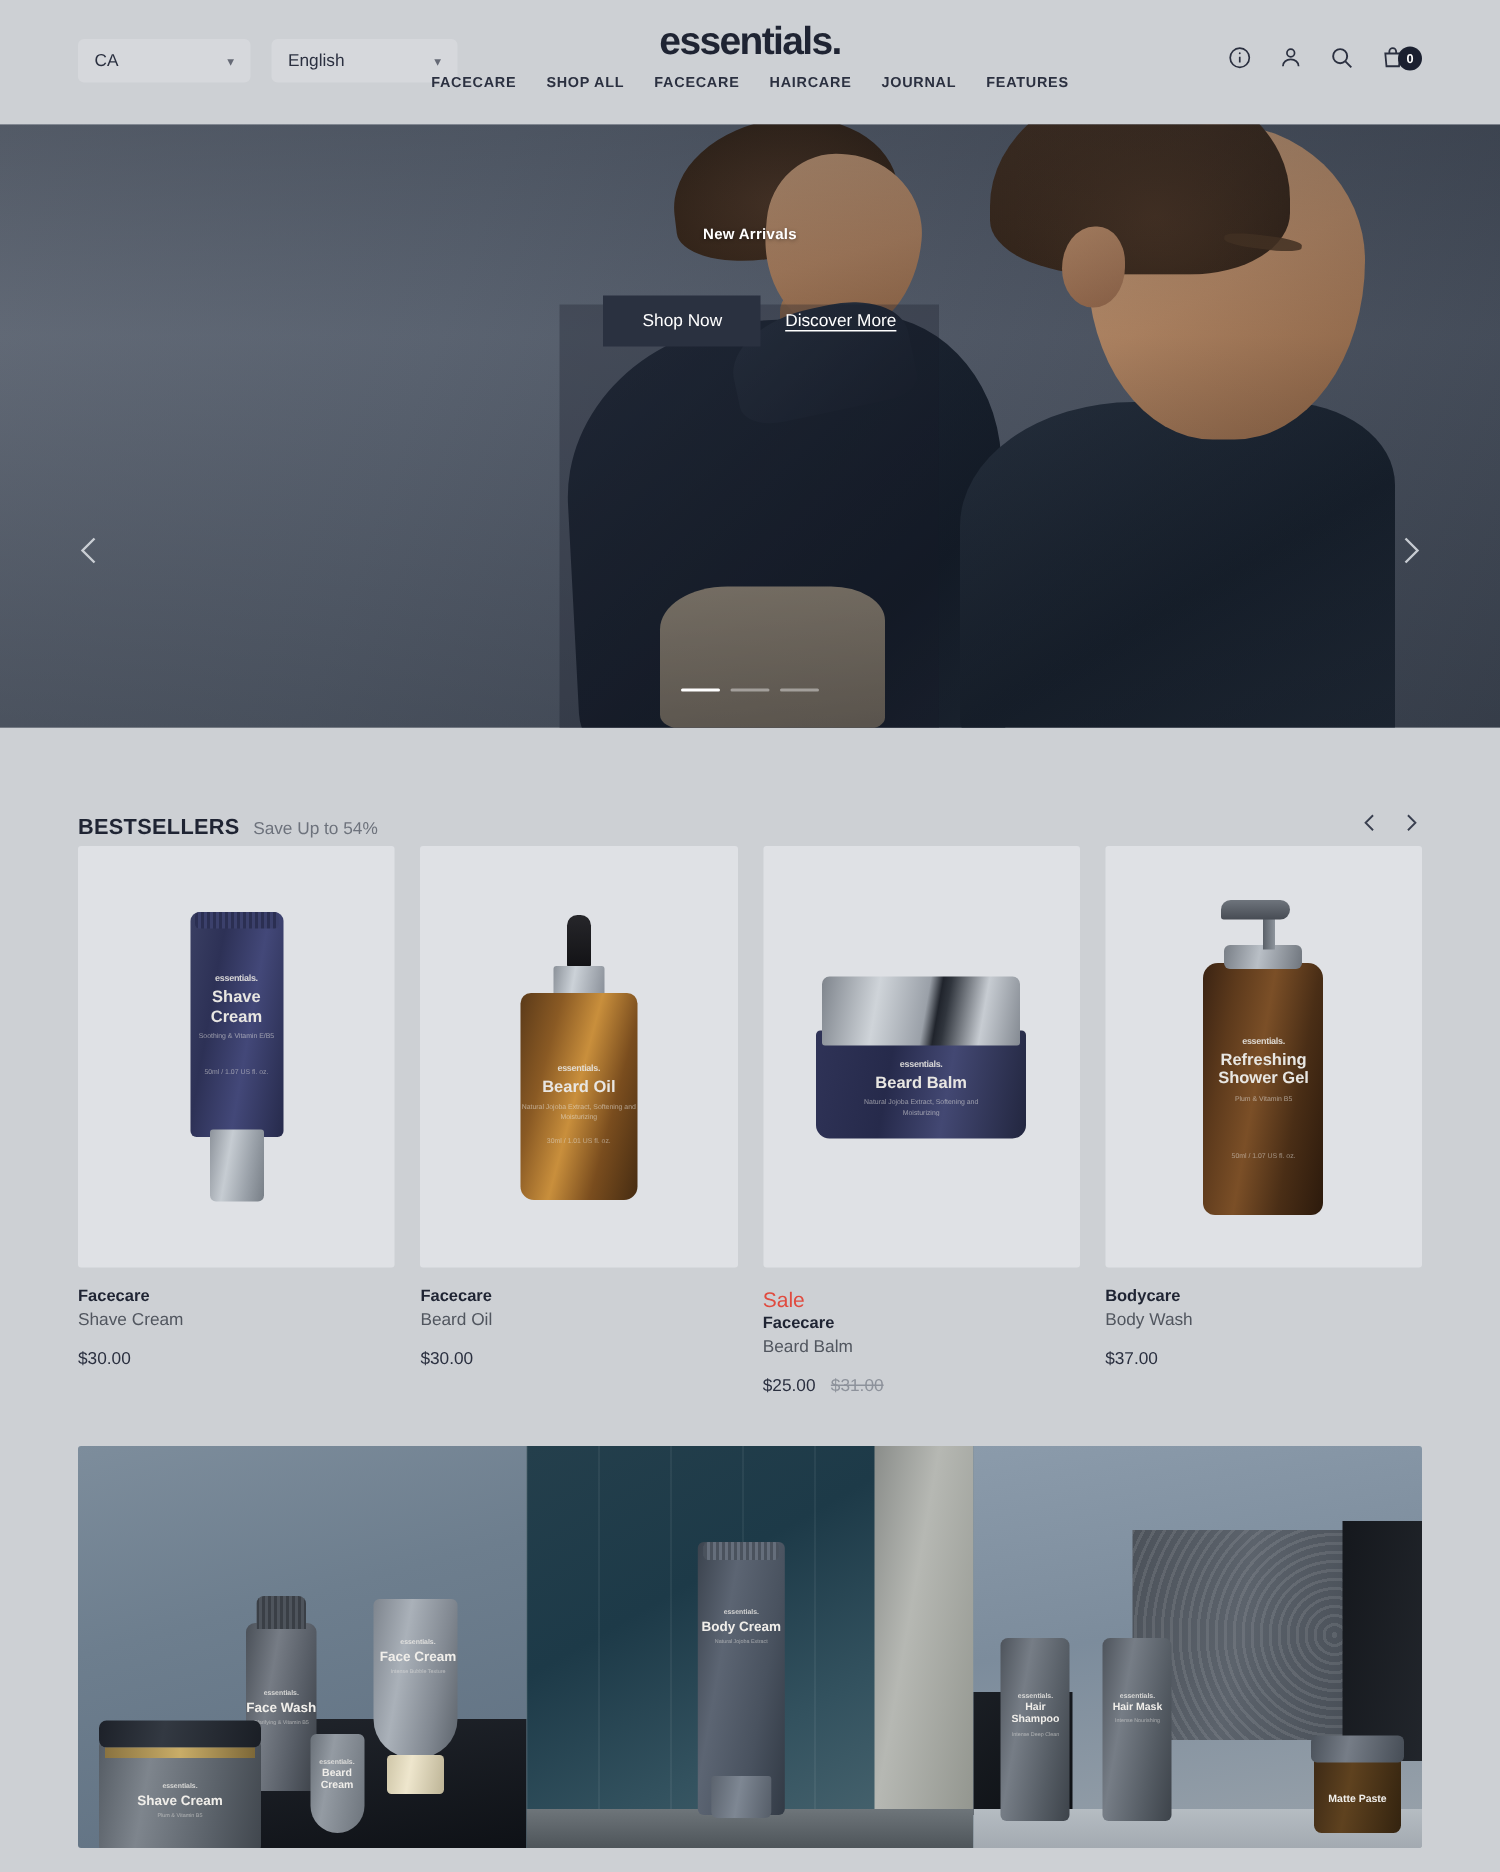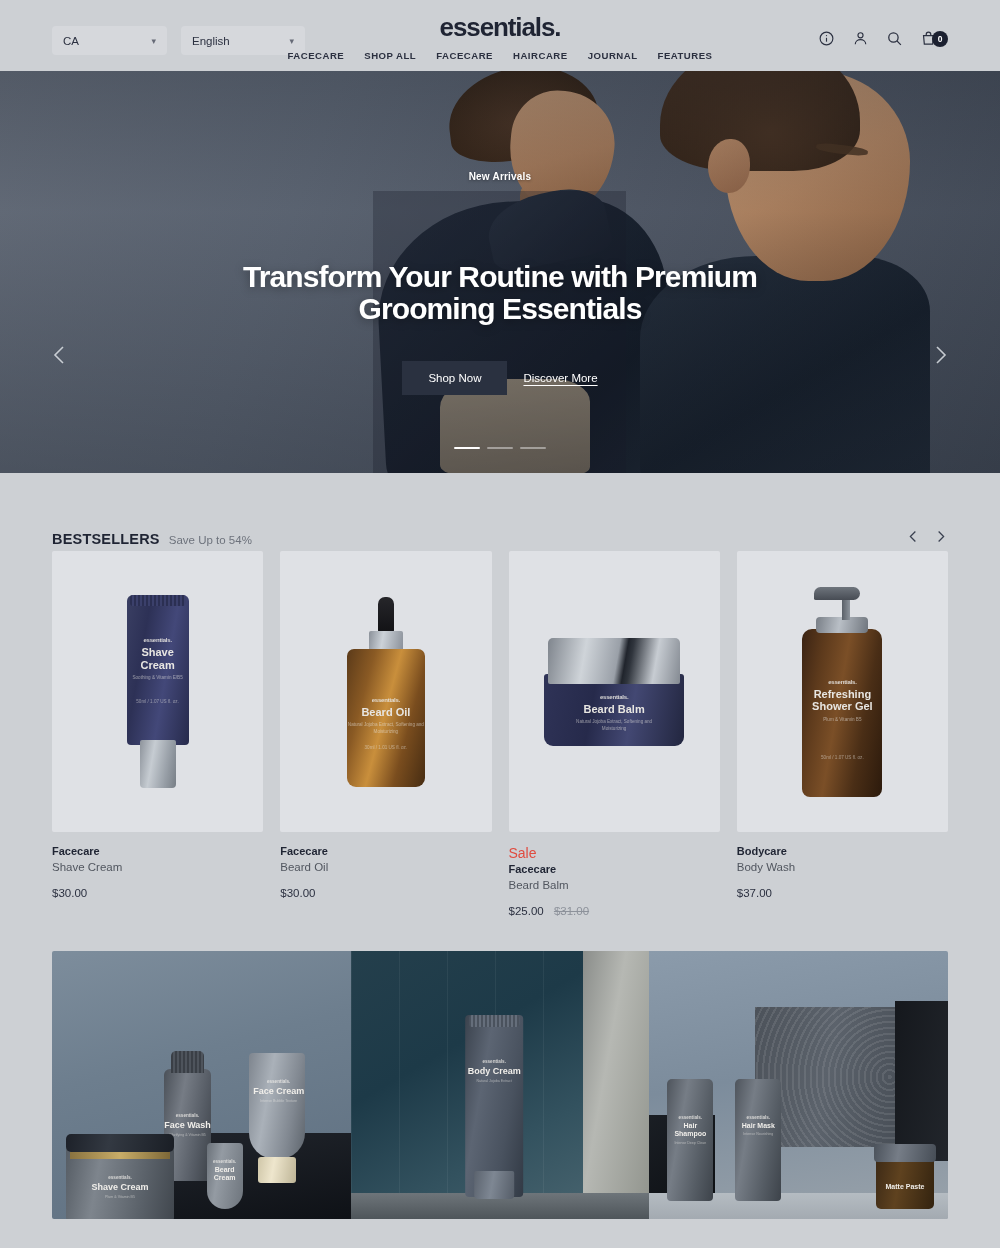--- a/index.html
+++ b/index.html
@@ -7,21 +7,21 @@
     width: 1000px; height: 1248px;
     font-family: "Liberation Sans", sans-serif;
     background: #cdd0d4;
     color: #222733;
     overflow: hidden;
   }
 
   
   .header {
     position: relative;
-    height: 71px;
+    height: 83px;
     background: #cdd0d4;
     display: flex;
     align-items: flex-start;
   }
   .hdr-left {
     position: absolute; left: 52px; top: 26px;
     display: flex; gap: 14px;
   }
   .selector {
     width: 115px; height: 29px;
@@ -151,21 +151,21 @@
   }
   .hero-panel {
     position: absolute; left: 373px; top: 120px;
     width: 253px; height: 322px;
     background: rgba(22,28,40,.30);
     backdrop-filter: blur(.5px);
   }
   .hero-content {
     position: absolute; inset: 0;
     display: flex; flex-direction: column; align-items: center;
-    padding-top: 100px;
+    padding-top: 68px;
     color: #fff; text-align: center;
   }
   .hero-eyebrow {
     font-size: 10px; font-weight: 700; letter-spacing: .2px;
     text-shadow: 0 1px 3px rgba(0,0,0,.4);
   }
   .hero-title {
     margin-top: 79px;
     font-size: 30px; font-weight: 700; line-height: 1.08;
     letter-spacing: -.9px; width: 520px;
@@ -515,21 +515,20 @@
       <div class="ear"></div>
         <div class="brow"></div>
     </div>
     <div class="hero-vignette"></div>
   </div>
 
   <div class="hero-panel"></div>
 
   <div class="hero-content">
     <div class="hero-eyebrow">New Arrivals</div>
-    <h1 class="hero-title">Transform Your Routine with Premium Grooming Essentials</h1>
     <div class="hero-cta">
       <button class="btn-primary">Shop Now</button>
       <button class="btn-link">Discover More</button>
     </div>
   </div>
 
   <svg class="hero-arrow left" viewBox="0 0 24 24" fill="none" stroke="currentColor" stroke-width="1.6">
     <polyline points="15,4 7,12 15,20"></polyline>
   </svg>
   <svg class="hero-arrow right" viewBox="0 0 24 24" fill="none" stroke="currentColor" stroke-width="1.6">

